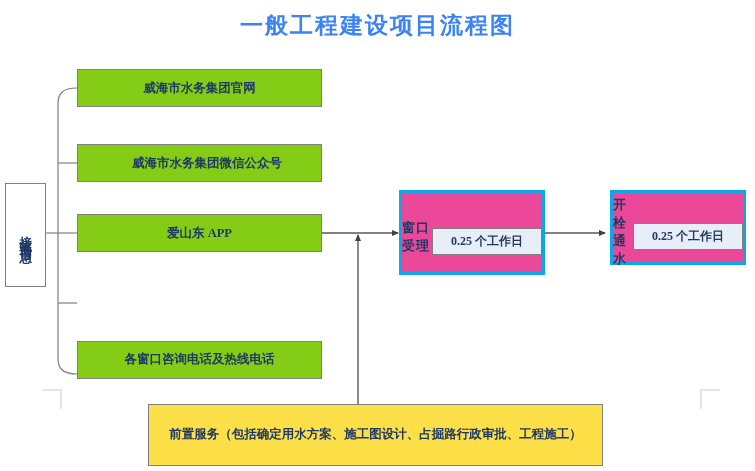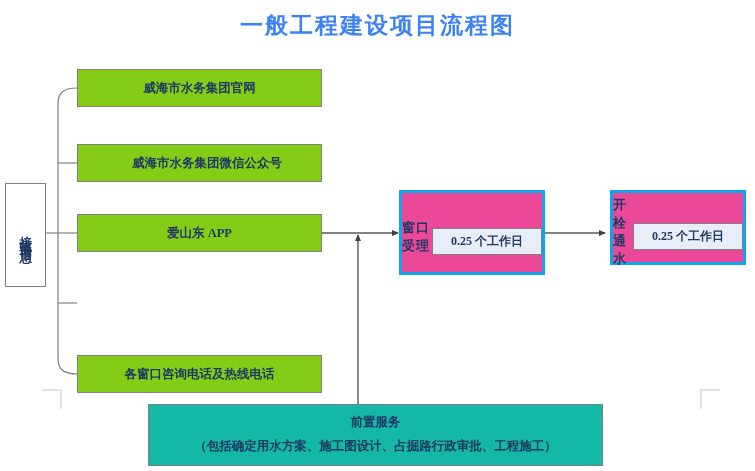--- a/index.html
+++ b/index.html
@@ -102,26 +102,26 @@
     font-size: 12px;
     padding: 4px 18px;
     font-family: "Liberation Serif", "DejaVu Serif", serif;
     white-space: nowrap;
   }
   
   .bottombox {
     position: absolute;
     box-sizing: border-box;
     border: 1px solid #808080;
-    background: #14b8a6;
+    background: #fde047;
     color: #1f3864;
     font-weight: bold;
     font-size: 12.5px;
     display: flex;
-    flex-direction: column;
+    flex-direction: row;
     align-items: center;
     justify-content: center;
     line-height: 1.9;
     font-family: "Liberation Serif", "DejaVu Serif", serif;
   }
   
   #wires {
     position: absolute;
     left: 0;
     top: 0;
@@ -176,21 +176,21 @@
 
   <div class="box chan" style="top:69px;">
     <span>威海市水务集团官网</span>
   </div>
   <div class="box chan" style="top:144px;padding-left:15px;">
     <span>威海市水务集团微信公众号</span>
   </div>
   <div class="box chan" style="top:214px;">
     <span>爱山东 APP</span>
   </div>
-  <div class="box chan" style="top:355px;">
+  <div class="box chan" style="top:341px;font-family:Liberation Mono, monospace;">
     <span>各窗口咨询电话及热线电话</span>
   </div>
 
   <div class="proc" style="left:399px; top:190px; width:146px; height:85px;">
     <div class="ptitle">窗口受理</div>
     <div class="pinner">0.25 个工作日</div>
   </div>
 
   <div class="proc" style="left:610px; top:190px; width:136px; height:75px;">
     <div class="ptitle">开栓通水</div>

